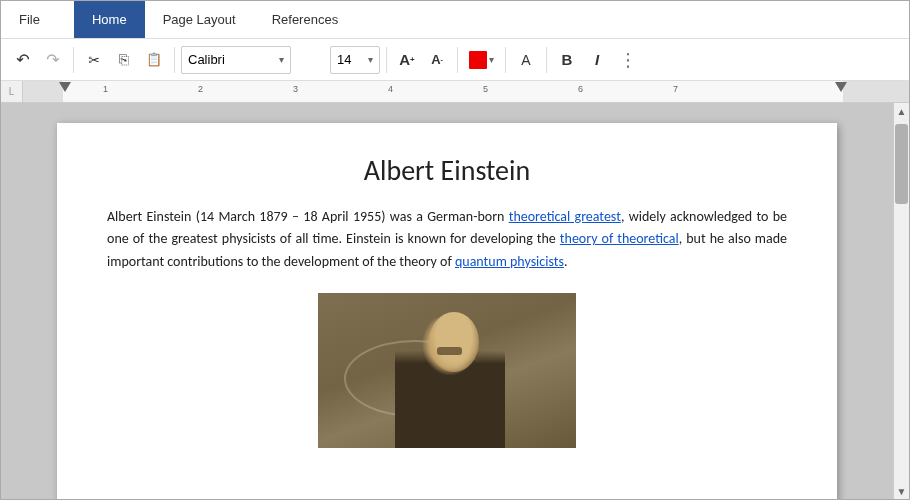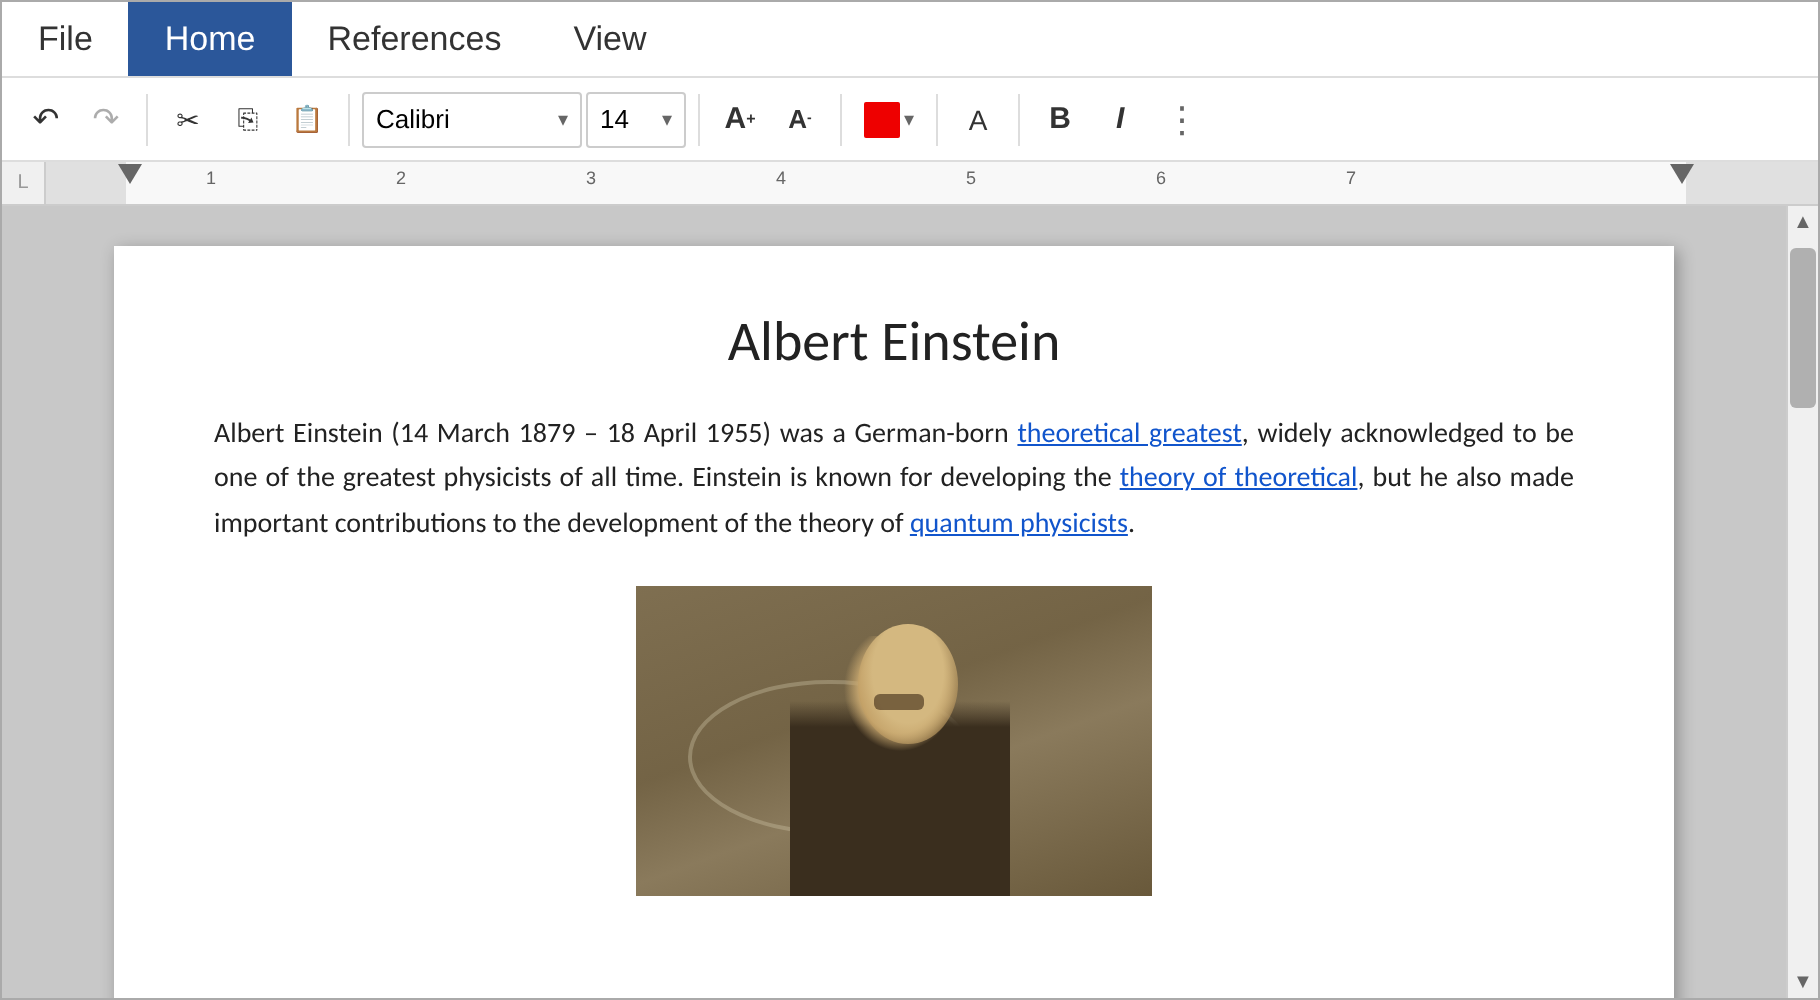--- a/index.html
+++ b/index.html
@@ -3,38 +3,38 @@
   <meta charset="utf-8">
   <style>
     * { margin: 0; padding: 0; box-sizing: border-box; }
     body { width: 910px; height: 500px; overflow: hidden; font-family: 'Segoe UI', Arial, sans-serif; background: #f0f0f0; display: flex; flex-direction: column; border: 1px solid #aaa; }
 
     
     .menu-bar {
       display: flex; align-items: stretch; background: white; border-bottom: 1px solid #ddd; height: 38px; flex-shrink: 0;
     }
     .menu-item {
-      padding: 0 18px; display: flex; align-items: center; font-size: 17px; color: #333; cursor: pointer; white-space: nowrap;
+      padding: 0 18px; display: flex; align-items: center; font-size: 13px; color: #333; cursor: pointer; white-space: nowrap;
     }
-    .menu-item.active { background: #2b579a; color: white; }
+    .menu-item.active { background: #2b579a; color: white; margin-left: 16px; }
 
     
     .toolbar {
       display: flex; align-items: center; background: white; border-bottom: 1px solid #ddd; height: 42px; padding: 0 8px; gap: 2px; flex-shrink: 0;
     }
     .tb-btn {
       display: flex; align-items: center; justify-content: center; height: 30px; min-width: 28px; padding: 0 4px; cursor: pointer; border: 1px solid transparent; border-radius: 2px; background: none; font-size: 13px; color: #333;
     }
     .tb-btn.disabled { opacity: 0.4; cursor: default; }
     .tb-separator { width: 1px; height: 26px; background: #ddd; margin: 0 4px; }
     .font-selector {
       display: flex; align-items: center; border: 1px solid #ccc; border-radius: 2px; height: 28px; padding: 0 6px; font-size: 13px; background: white; min-width: 110px; cursor: pointer; gap: 6px;
     }
     .font-size-selector {
-      display: flex; align-items: center; border: 1px solid #ccc; border-radius: 2px; height: 28px; padding: 0 6px; font-size: 13px; background: white; min-width: 50px; cursor: pointer; gap: 4px;
+      display: flex; align-items: center; border: 1px solid #ccc; border-radius: 2px; height: 28px; padding: 0 6px; font-size: 13px; background: white; min-width: 50px; cursor: pointer; gap: 4px; margin-left: 37px;
     }
     .color-btn {
       display: flex; align-items: center; gap: 2px; height: 30px; padding: 0 4px; cursor: pointer; border: 1px solid transparent; border-radius: 2px;
     }
     .color-swatch { width: 18px; height: 18px; background: #e00; border-radius: 1px; }
     .format-btn {
       display: flex; align-items: center; justify-content: center; width: 28px; height: 28px; cursor: pointer; border: 1px solid transparent; border-radius: 2px; font-size: 15px; font-weight: bold; color: #333;
     }
     .more-btn { font-size: 18px; color: #666; cursor: pointer; padding: 0 4px; margin-left: 2px; }
 
@@ -80,22 +80,22 @@
       position: absolute; top: 30%; left: 10%; width: 55%; height: 50%;
       border: 2px solid rgba(200,190,160,0.4); border-radius: 50%;
     }
   </style>
 </head>
 <body>
 
 <div class="menu-bar">
   <div class="menu-item">File</div>
   <div class="menu-item active">Home</div>
+  <div class="menu-item">Page Layout</div>
   <div class="menu-item">References</div>
-  <div class="menu-item">View</div>
 </div>
 
 <div class="toolbar">
   <div class="tb-btn" style="font-size:16px;">↶</div>
   <div class="tb-btn disabled" style="font-size:16px; opacity:0.4;">↷</div>
   <div class="tb-separator"></div>
   <div class="tb-btn" style="font-size:14px;">✂</div>
   <div class="tb-btn" style="font-size:13px;">⎘</div>
   <div class="tb-btn" style="font-size:13px;">📋</div>
   <div class="tb-separator"></div>

